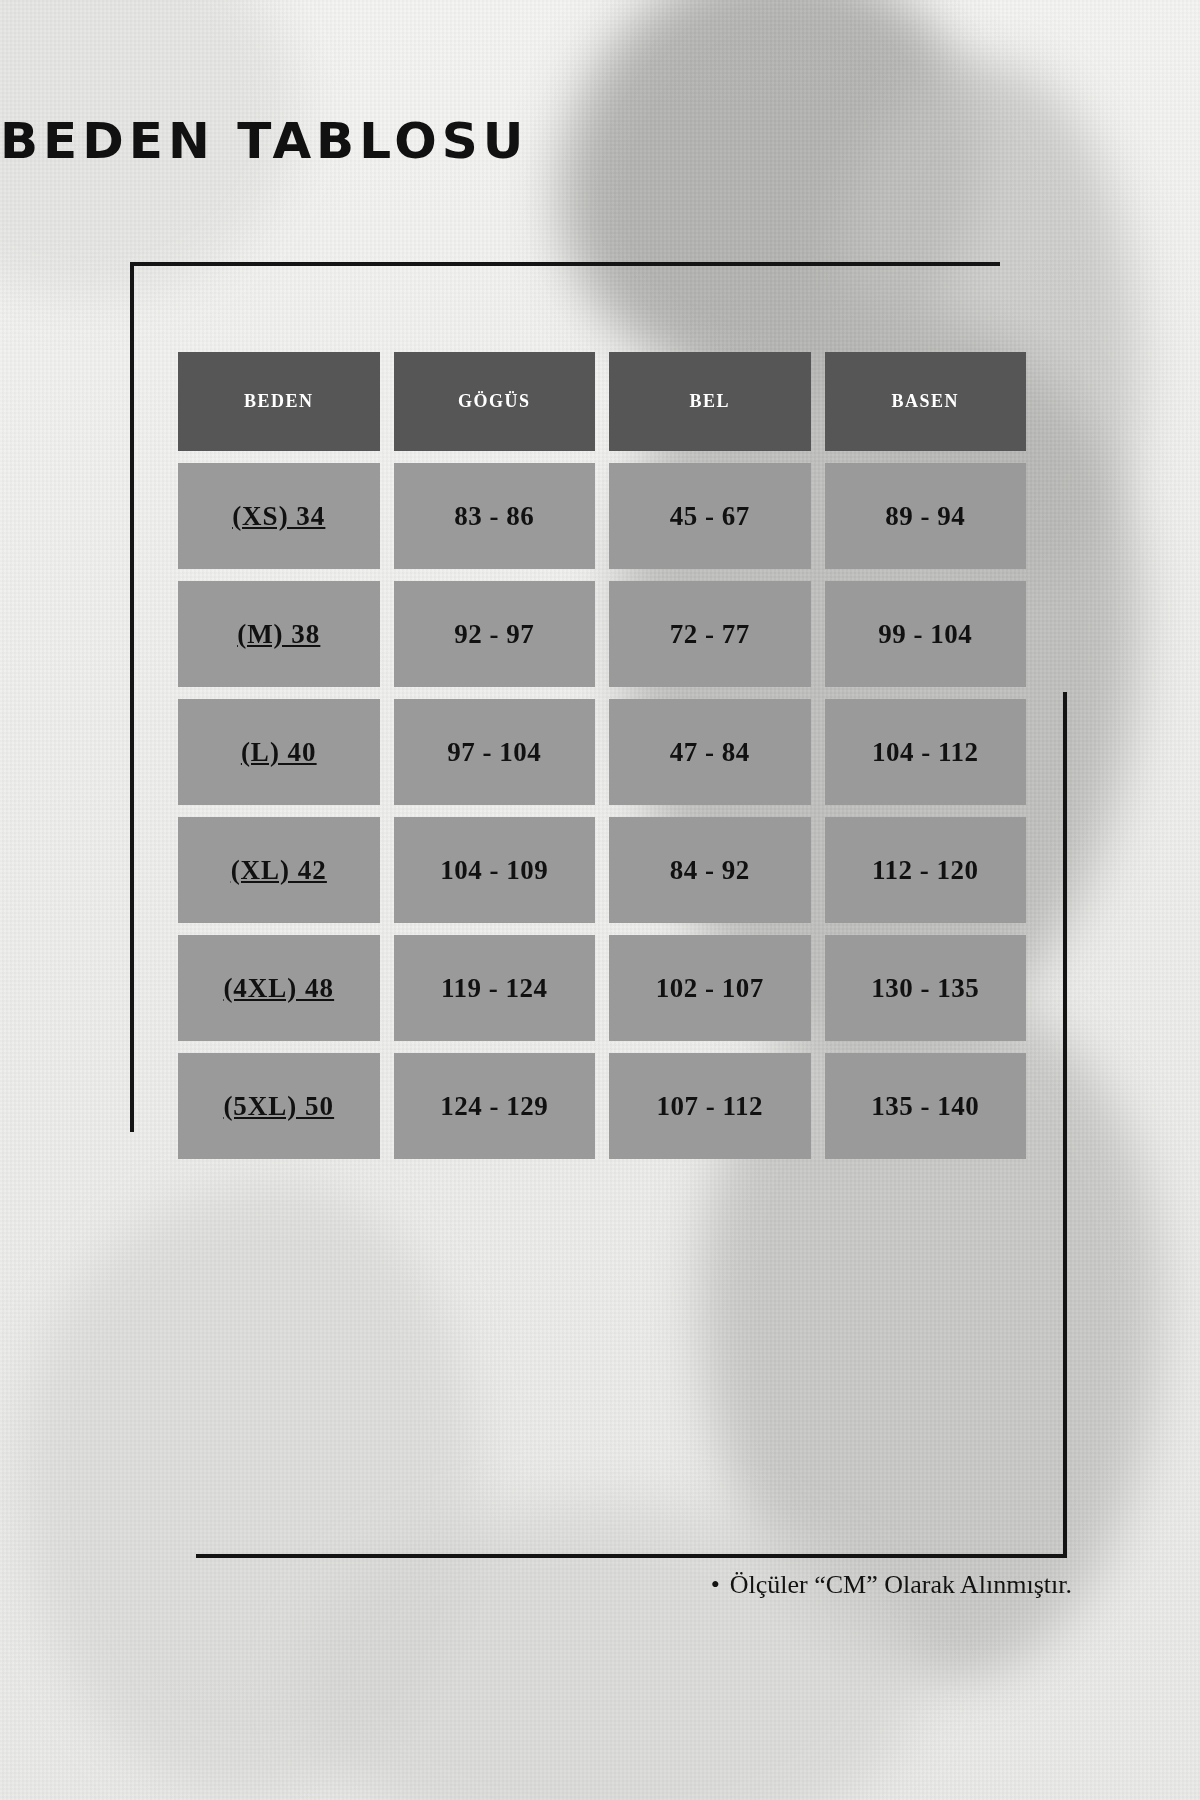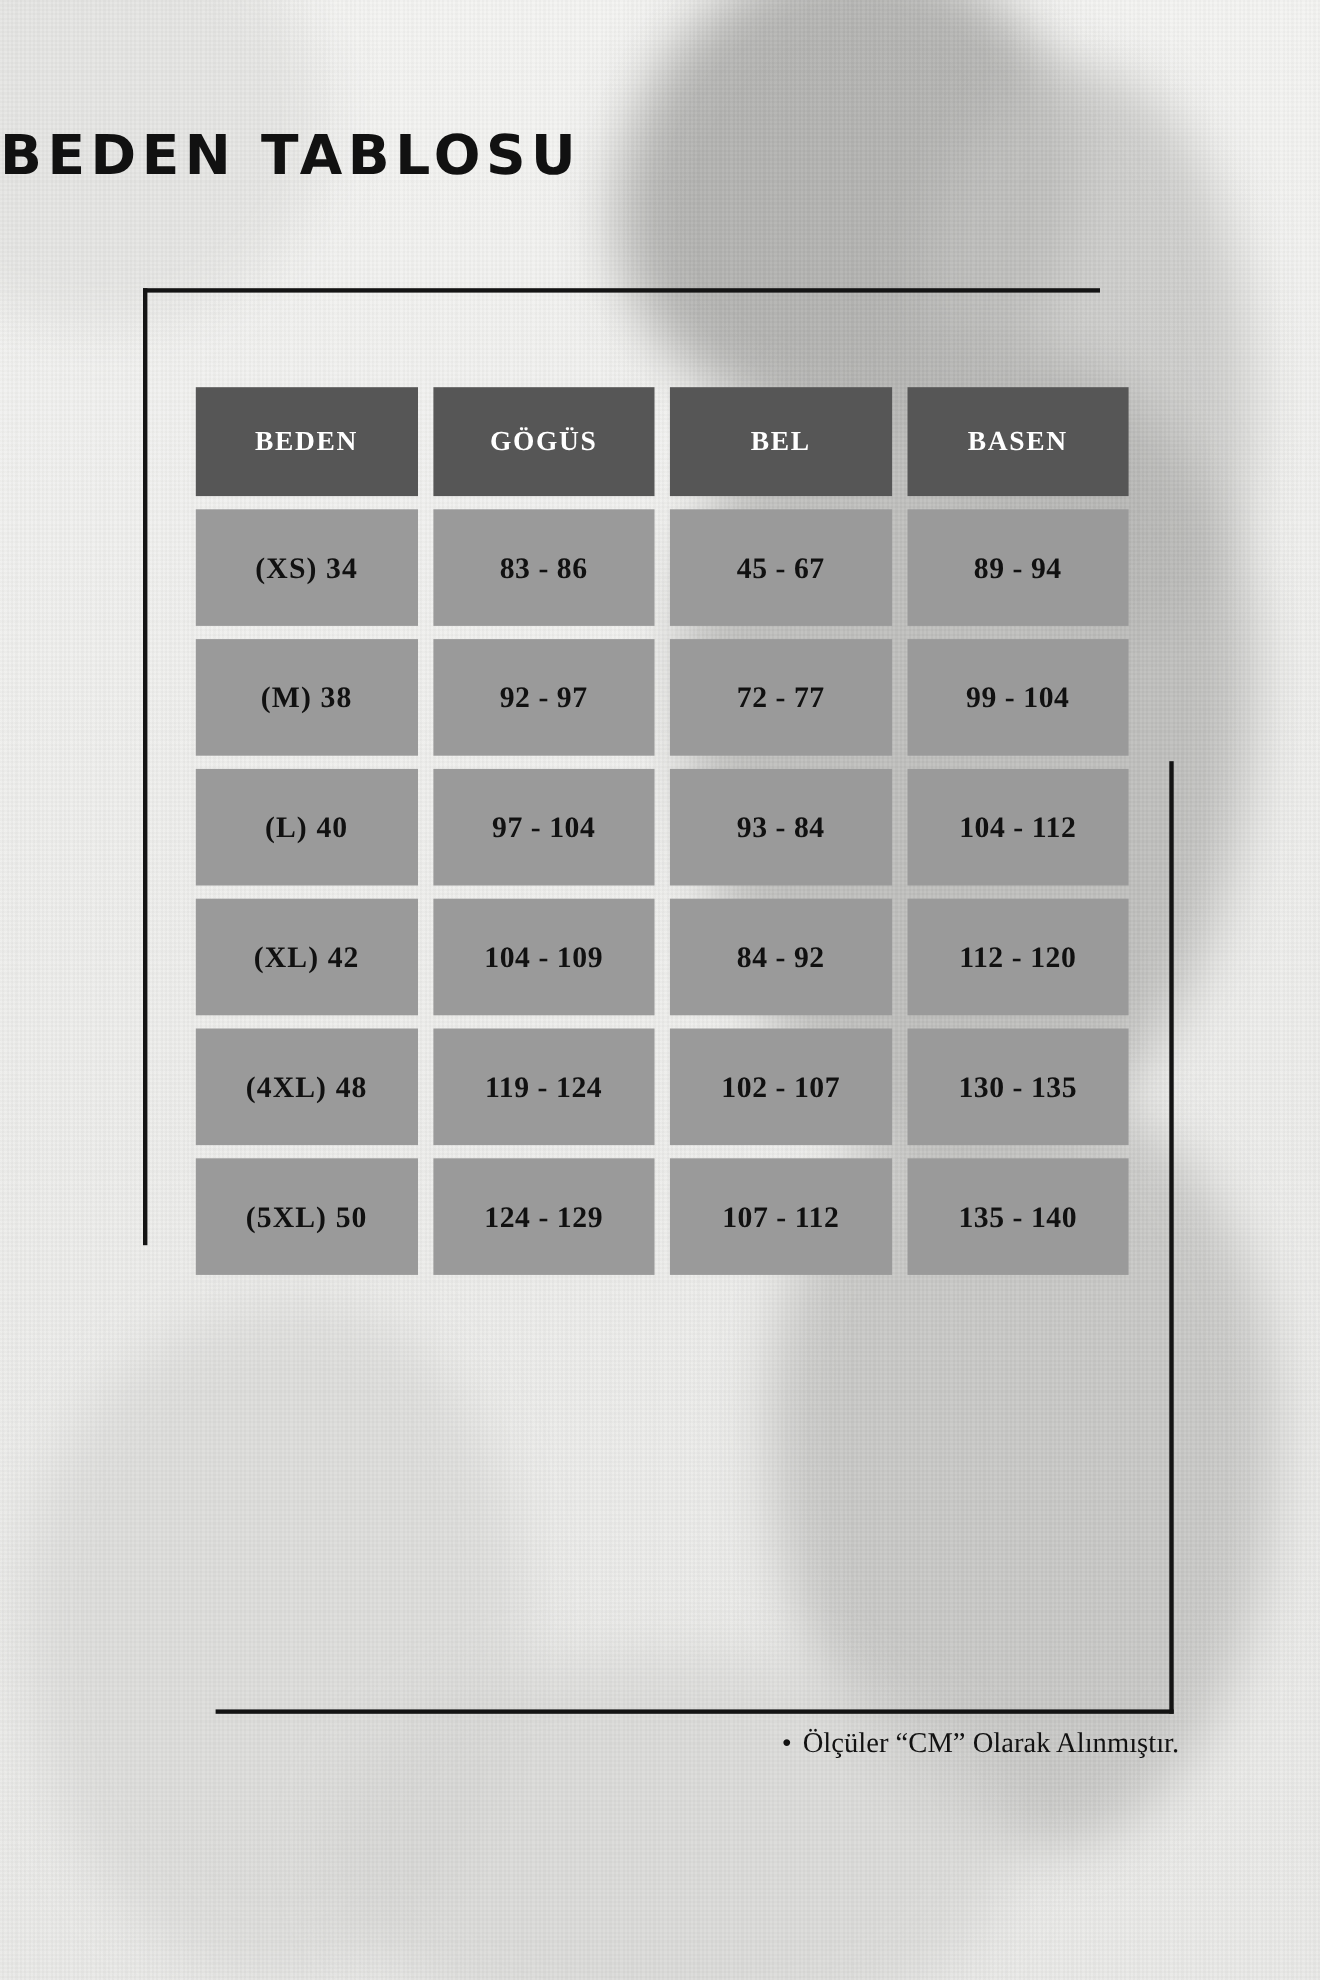--- a/index.html
+++ b/index.html
@@ -135,39 +135,40 @@
     border-collapse: separate;
     border-spacing: 14px 12px;
     width: 876px;
     table-layout: fixed;
   }
   table.size-table th {
     background: #565656;
     color: #ffffff;
     font-family: "Liberation Serif", serif;
     font-weight: 700;
-    font-size: 25px;
+    font-size: 18px;
     letter-spacing: 1.5px;
     height: 97px;
     text-align: center;
     vertical-align: middle;
   }
   table.size-table td {
     background: #9a9a9a;
     color: #111111;
     font-family: "Liberation Serif", serif;
     font-weight: 700;
     font-size: 27px;
     letter-spacing: .5px;
     height: 104px;
     text-align: center;
     vertical-align: middle;
   }
   table.size-table td.col-beden {
     letter-spacing: 1px;
+    text-decoration: underline;
   }
 
   
   .footnote {
     position: absolute;
     left: 0;
     top: 1570px;
     width: 1072px;
     text-align: right;
     font-family: "Liberation Serif", serif;
@@ -219,21 +220,21 @@
         </tr>
         <tr>
           <td class="col-beden">(M) 38</td>
           <td>92 - 97</td>
           <td>72 - 77</td>
           <td>99 - 104</td>
         </tr>
         <tr>
           <td class="col-beden">(L) 40</td>
           <td>97 - 104</td>
-          <td>93 - 84</td>
+          <td>47 - 84</td>
           <td>104 - 112</td>
         </tr>
         <tr>
           <td class="col-beden">(XL) 42</td>
           <td>104 - 109</td>
           <td>84 - 92</td>
           <td>112 - 120</td>
         </tr>
         <tr>
           <td class="col-beden">(4XL) 48</td>

